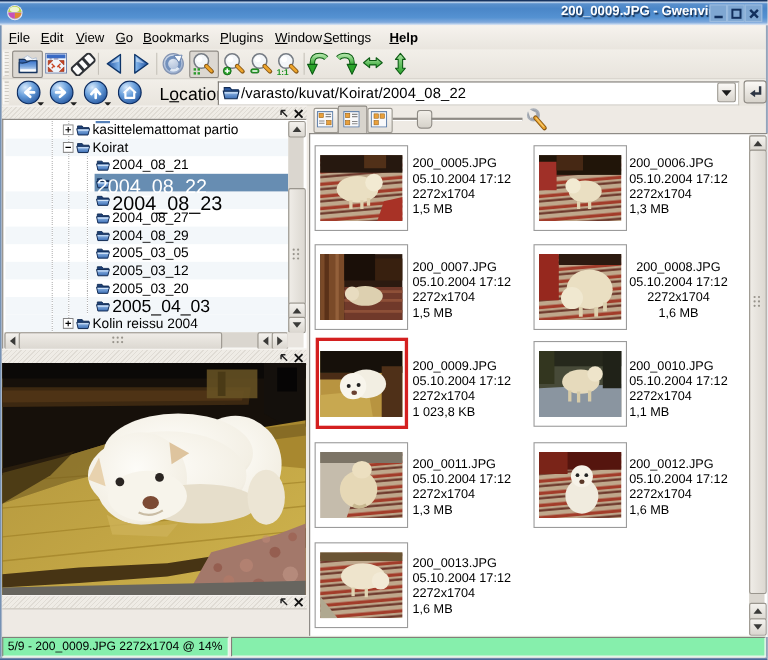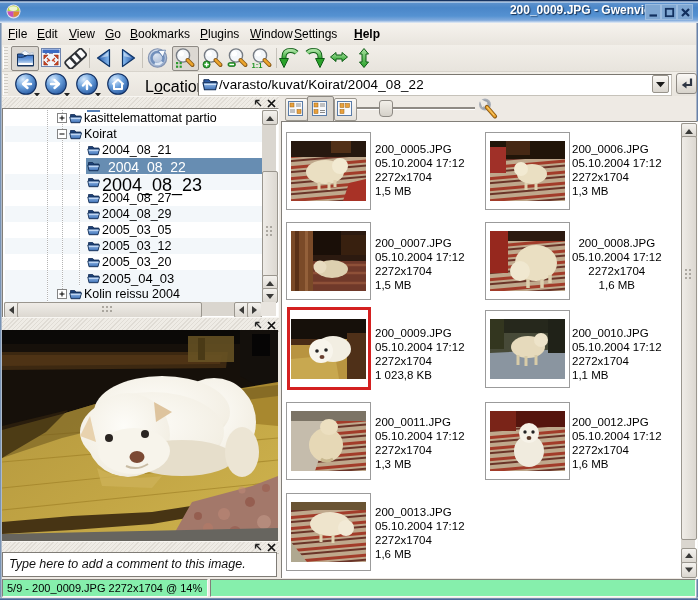--- a/index.html
+++ b/index.html
@@ -329,21 +329,21 @@
           <use href="#fo"></use>
         </svg>
       <div class="abs" style="left:80px;top:17px;font-size:12.5px;">Koirat</div>
       <svg class="abs" style="left:83px;top:34px;" width="13" height="12">
           <use href="#fo"></use>
         </svg>
       <div class="abs" style="left:98px;top:33px;font-size:12.5px;">2004_08_21</div>
       <svg class="abs" style="left:83px;top:50px;" width="13" height="12">
           <use href="#fo"></use>
         </svg>
-      <div class="abs" style="left:104px;top:49px;font-size:14px;color:#fff;">2004_08_22</div>
+      <div class="abs" style="left:84px;top:49px;font-size:18px;color:#fff;">2004_08_22</div>
       <svg class="abs" style="left:83px;top:66px;" width="13" height="12">
           <use href="#fo"></use>
         </svg>
       <div class="abs" style="left:98px;top:65px;font-size:18px;">2004_08_23</div>
       <svg class="abs" style="left:83px;top:82px;" width="13" height="12">
           <use href="#fo"></use>
         </svg>
       <div class="abs" style="left:98px;top:81px;font-size:12.5px;">2004_08_27</div>
       <svg class="abs" style="left:83px;top:98px;" width="13" height="12">
           <use href="#fo"></use>
@@ -357,21 +357,21 @@
           <use href="#fo"></use>
         </svg>
       <div class="abs" style="left:98px;top:129px;font-size:12.5px;">2005_03_12</div>
       <svg class="abs" style="left:83px;top:146px;" width="13" height="12">
           <use href="#fo"></use>
         </svg>
       <div class="abs" style="left:98px;top:145px;font-size:12.5px;">2005_03_20</div>
       <svg class="abs" style="left:83px;top:162px;" width="13" height="12">
           <use href="#fo"></use>
         </svg>
-      <div class="abs" style="left:98px;top:161px;font-size:13px;">2005_04_03</div>
+      <div class="abs" style="left:98px;top:161px;font-size:16px;">2005_04_03</div>
       <svg class="abs" style="left:53px;top:179px;" width="10" height="10" viewBox="0 0 10 10">
           <rect x="0.5" y="0.5" width="9" height="9" fill="#fff" stroke="#848484"></rect>
           <path d="M2.5 5 h5 M5 2.5 v5" stroke="#000" stroke-width="1"></path>
         </svg>
       <svg class="abs" style="left:65px;top:178px;" width="13" height="12">
           <use href="#fo"></use>
         </svg>
       <div class="abs" style="left:80px;top:177px;font-size:12.5px;">Kolin reissu 2004</div>
     </div>
 
@@ -498,23 +498,20 @@
    </svg>
   </div>
   <div class="abs dstrip" id="dock3" style="left:2px;top:541px;width:277px;height:11px;">
     <svg class="abs" style="left:252px;top:1px;" width="9" height="9" viewBox="0 0 9 9">
         <path d="M1.5 1.5 h4 M1.5 1.5 v4 M1.5 1.5 L7 7" stroke="#222" stroke-width="1.3" fill="none"></path>
       </svg>
     <svg class="abs" style="left:264px;top:0px;" width="11" height="11" viewBox="0 0 11 11">
         <path d="M2 2 L9 9 M9 2 L2 9" stroke="#111" stroke-width="1.7"></path>
       </svg>
   </div>
-  <div class="abs" id="comment" style="left:2px;top:552px;width:273px;height:23px;background:#fff;border:1px solid #7f7c76;">
-    <div class="abs" style="left:6px;top:4px;font-size:12.5px;font-style:italic;color:#111;">Type here to add a comment to this image.</div>
-  </div>
 
   <div class="abs" style="left:279px;top:96px;width:2px;height:481px;background:#eeeae4;"></div>
 
   <div class="abs" id="tb3" style="left:281px;top:96px;width:415px;height:25px;background:#eeeae4;">
     <div class="abs" style="left:4px;top:2px;width:21px;height:21px;background:linear-gradient(#fbf9f6,#e3dfd8);border:1px solid #9b978f;border-radius:2px;"></div>
     <svg class="abs" style="left:7px;top:5px;" width="15" height="15" viewBox="0 0 15 15">
       <rect x="0.5" y="0.5" width="14" height="14" fill="#f8f9fb" stroke="#5a7ca8"></rect>
       <rect x="2" y="2" width="4" height="4" fill="#e8a03c" stroke="#9a6010" stroke-width=".5"></rect>
       <path d="M8 3 h5 M8 5 h5 M2 9 h5 M2 11 h5" stroke="#888" stroke-width="1"></path>
       <rect x="9" y="8.5" width="4" height="4" fill="#e8a03c" stroke="#9a6010" stroke-width=".5"></rect>

